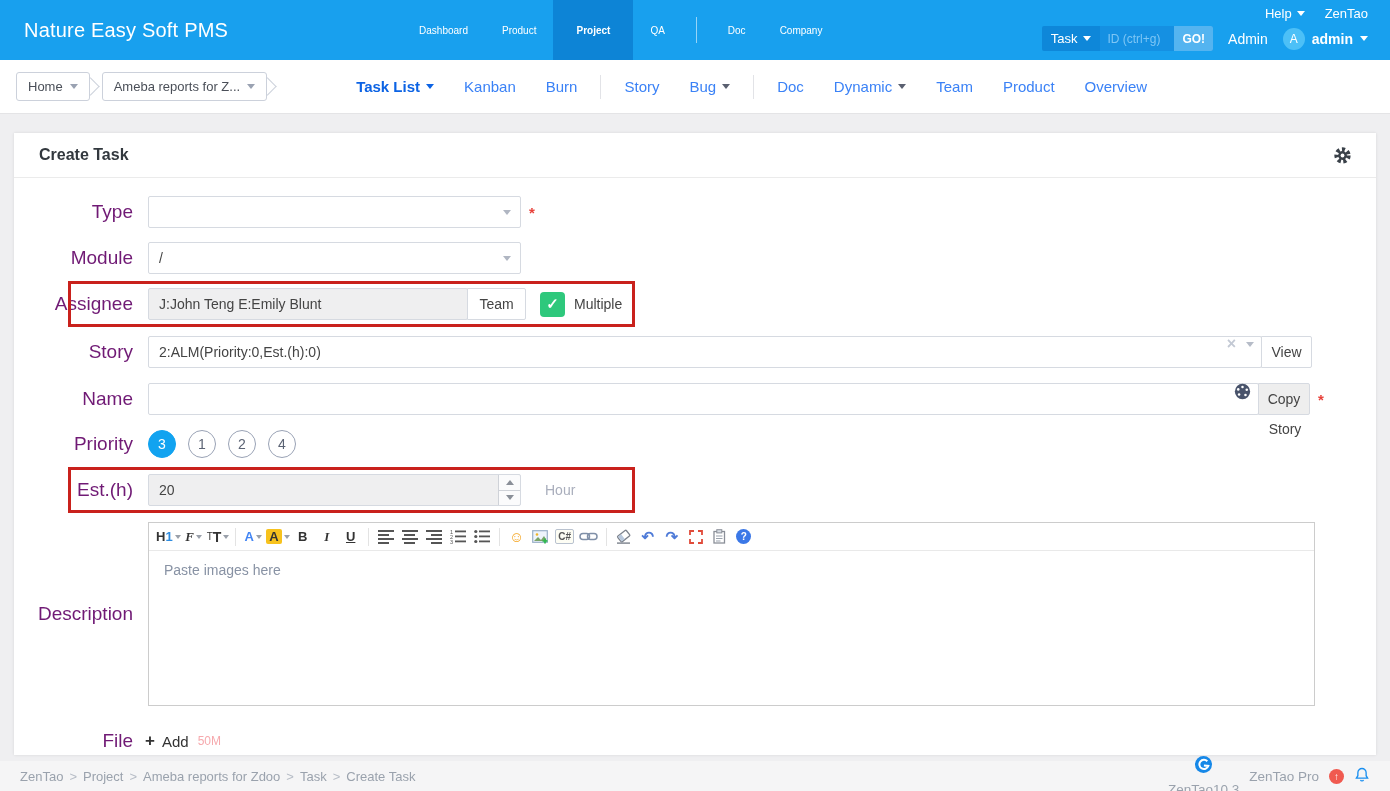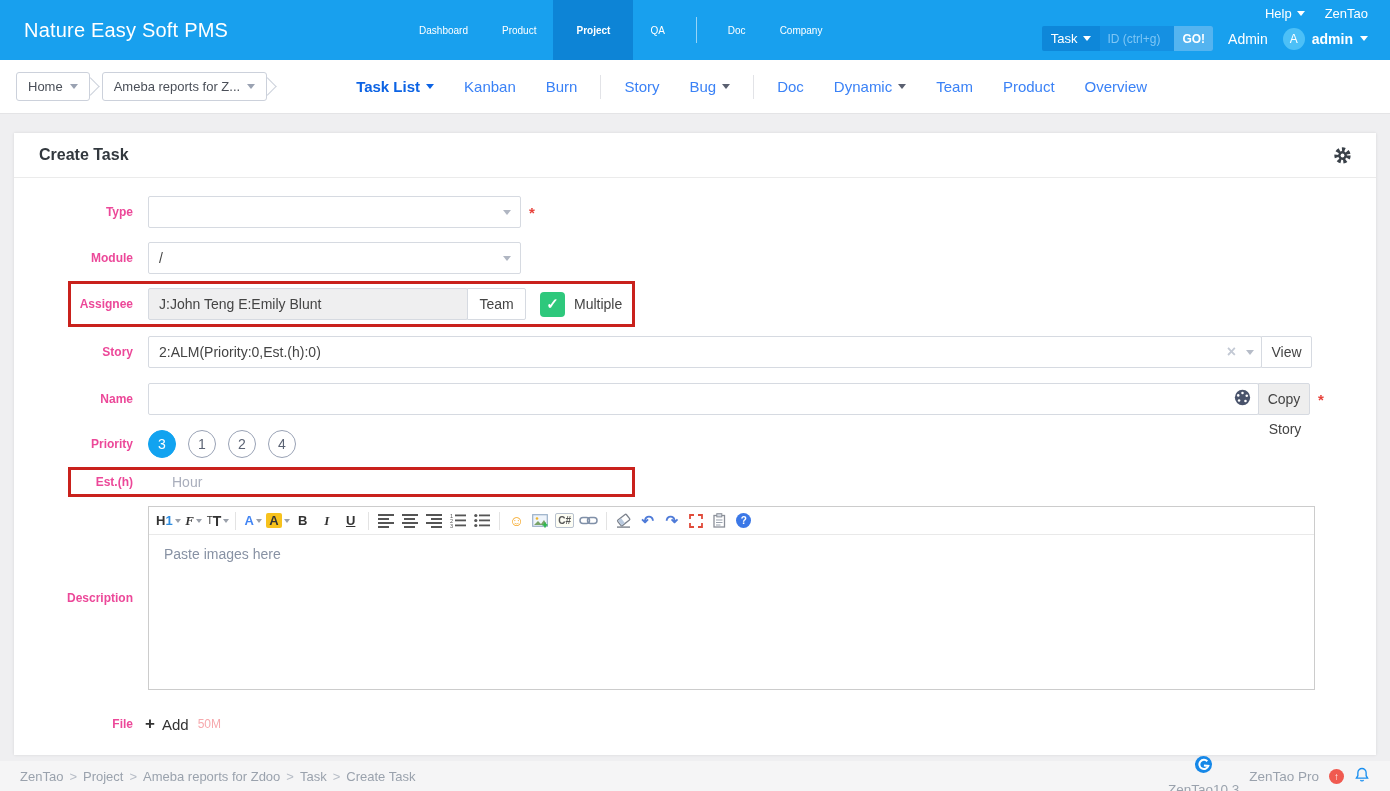--- a/index.html
+++ b/index.html
@@ -44,35 +44,35 @@
   
   .main { flex:1; padding:19px 14px 0; }
   .panel { background:#fff; box-shadow:0 0 3px rgba(0,0,0,.10); height:622px; }
   .panel-hd { height:45px; display:flex; align-items:center; padding:0 25px; border-bottom:1px solid #ebebeb; }
   .panel-title { font-size:16px; font-weight:bold; color:#32383e; }
   .panel-hd .sp { flex:1; }
   .gear-btn { cursor:pointer; display:flex; }
 
   .form { padding-top:18px; }
   .row { display:flex; align-items:center; margin-bottom:14px; position:relative; }
-  .lbl { width:119px; text-align:right; font-size:12px; font-weight:bold; color:#ec4899; flex:none; }
+  .lbl { width:119px; text-align:right; font-size:19px; font-weight:normal; color:#701a75; flex:none; }
   .ctrl { margin-left:15px; display:flex; align-items:center; position:relative; }
   .sel, .inp { height:32px; border:1px solid #d6dae1; border-radius:2px; background:#fff; font-size:14px; color:#444; }
   .sel { width:373px; display:flex; align-items:center; padding:0 26px 0 10px; position:relative; cursor:pointer; }
   .sel .car { position:absolute; right:9px; border-top-color:#b0b6c2; }
   .req { color:#e8413a; font-size:15px; font-weight:bold; margin-left:8px; }
   .inp { padding:0 10px; outline:none; width:100%; }
   .inp.gray { background:#efeff0; }
   .grp { display:flex; align-items:stretch; }
   .addon-btn { height:32px; border:1px solid #d6dae1; background:#fff; font-size:14px; color:#444; display:flex; align-items:center; justify-content:center; cursor:pointer; margin-left:-1px; border-radius:0 2px 2px 0; }
   .addon-gray { background:#eeeeee; }
   .hl-box { position:absolute; border:3px solid #c9211c; top:-7px; bottom:-7px; left:54px; width:567px; pointer-events:none; }
   .chk { width:25px; height:25px; border-radius:4px; background:#2ec87c; color:#fff; display:flex; align-items:center; justify-content:center; font-size:15px; font-weight:bold; margin-left:14px; cursor:pointer; }
   .chk-lbl { font-size:14px; color:#444; margin-left:9px; }
-  .inwrap { position:relative; display:flex; align-items:center; }
+  .inwrap { position:relative; display:flex; }
   .in-icons { position:absolute; right:8px; display:flex; align-items:center; gap:10px; }
   .clear-x { color:#c3c9d4; font-size:16px; font-weight:bold; line-height:1; cursor:pointer; }
   .in-icons .car { border-top-color:#b6bcc8; cursor:pointer; }
   .copy-wrap { position:relative; }
   .copy-sub { position:absolute; top:38px; left:0; width:52px; text-align:center; font-size:14px; color:#444; }
   .prio { display:flex; gap:12px; }
   .pcirc { width:28px; height:28px; border-radius:50%; border:1px solid #99a2b5; color:#5b6374; font-size:14px; display:flex; align-items:center; justify-content:center; cursor:pointer; background:#fff; }
   .pcirc.selected { background:#12a3f0; border-color:#12a3f0; color:#fff; }
   .num-wrap { position:relative; width:373px; height:32px; }
   .num-wrap input { height:32px; }
@@ -308,20 +308,31 @@
             <span class="pcirc">2</span>
             <span class="pcirc">4</span>
           </div>
         </div>
       </div>
 
       <div class="row" style="margin-bottom:16px;">
         <div class="hl-box"></div>
         <span class="lbl">Est.(h)</span>
         <div class="ctrl">
+          <span class="num-wrap">
+            <input class="inp gray" value="20" style="">
+            <span class="spin">
+              <i>
+                  <span class="tri-up"></span>
+                </i>
+              <i>
+                  <span class="tri-dn"></span>
+                </i>
+            </span>
+          </span>
           <span class="unit">Hour</span>
         </div>
       </div>
 
       <div class="row" style="margin-bottom:24px;">
         <span class="lbl">Description</span>
         <div class="ctrl">
           <div class="editor">
             <div class="toolbar">
               <span class="tb">

